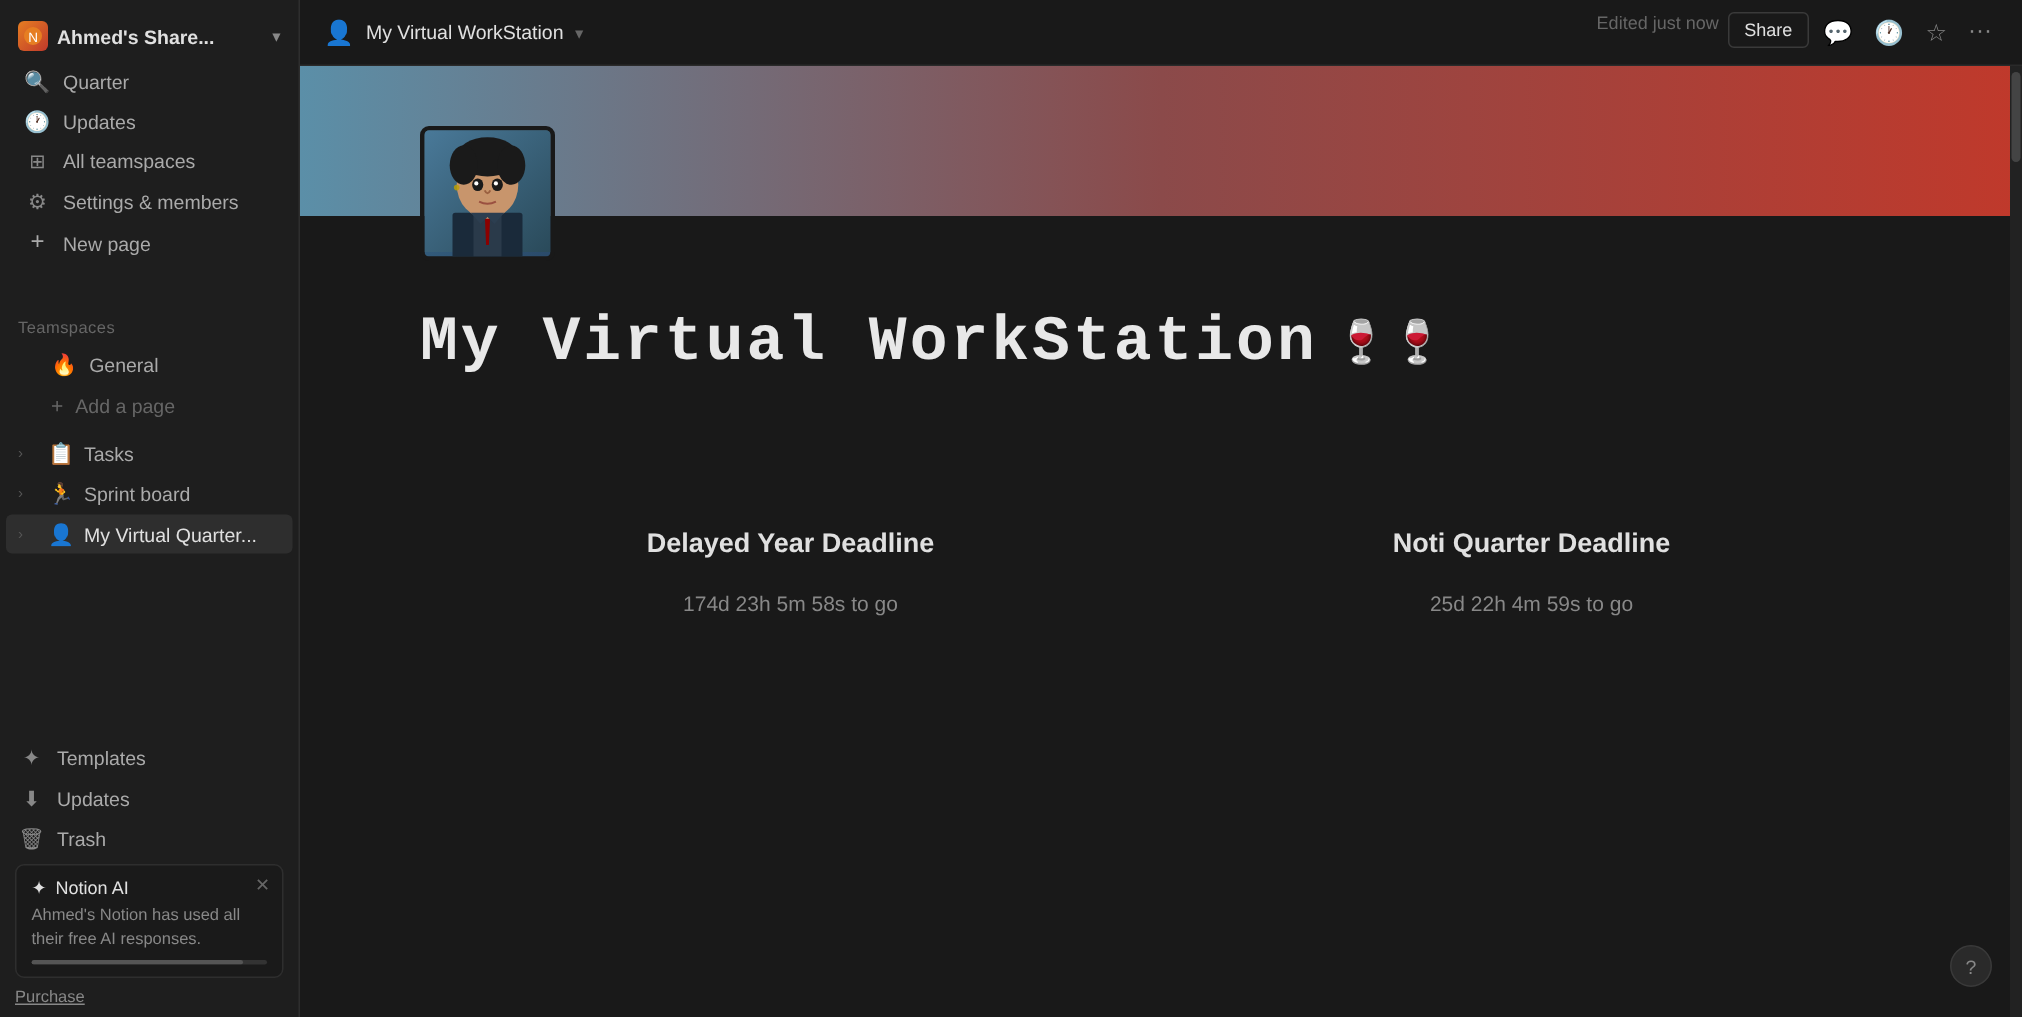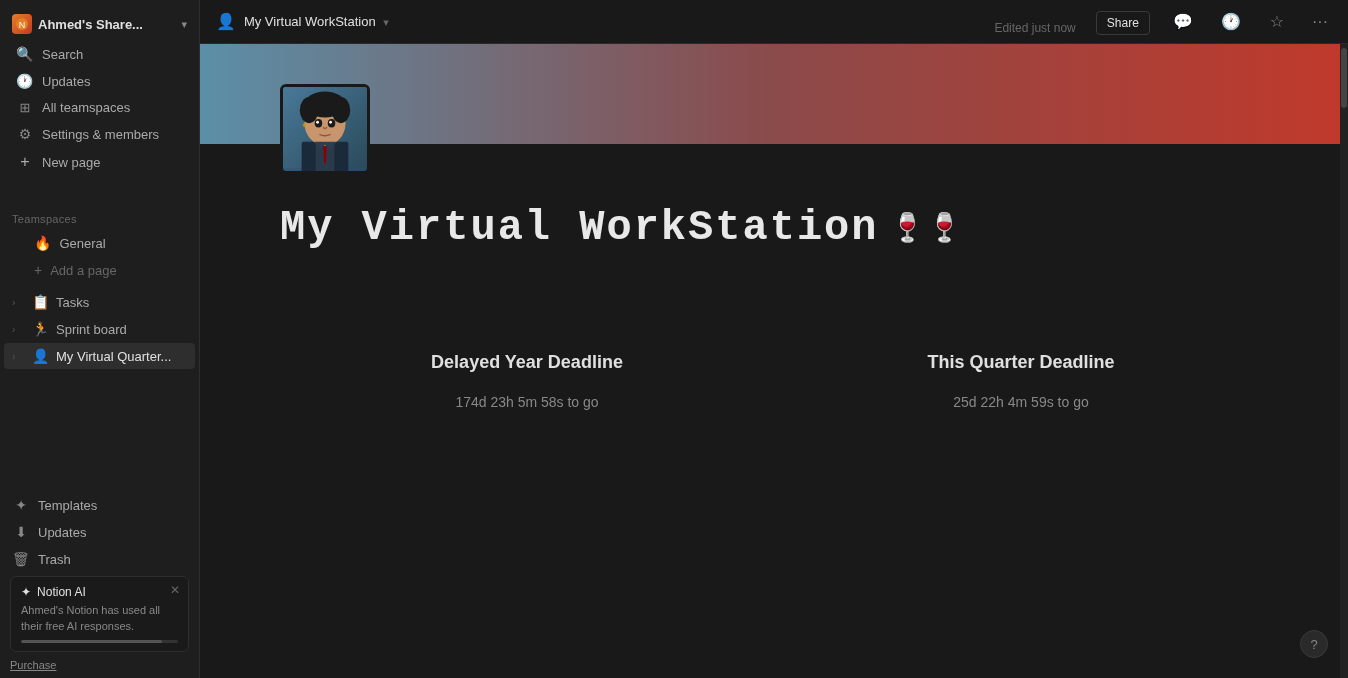--- a/index.html
+++ b/index.html
@@ -264,22 +264,22 @@
     }
 
     .topbar-chevron {
       color: #666;
       font-size: 11px;
       margin-left: 4px;
     }
 
     .topbar-actions {
       display: flex;
-      align-items: flex-end;
-      gap: 20px;
+      align-items: flex-start;
+      gap: 6px;
     }
 
     .topbar-status {
       font-size: 12px;
       color: #666;
     }
 
     .topbar-btn {
       background: none;
       border: 1px solid #3a3a3a;
@@ -445,21 +445,21 @@
           <circle cx="7" cy="7" r="6" fill="#e67e22"></circle>
           <text x="7" y="11" text-anchor="middle" font-size="9" fill="white">N</text>
         </svg>
       </div>
       <span class="workspace-name">Ahmed's Share...</span>
       <span class="workspace-chevron">▾</span>
     </div>
 
     <div class="sidebar-nav-item">
       <span class="nav-icon">🔍</span>
-      <span>Search</span>
+      <span>Quarter</span>
     </div>
     <div class="sidebar-nav-item">
       <span class="nav-icon">🕐</span>
       <span>Updates</span>
     </div>
     <div class="sidebar-nav-item">
       <span class="nav-icon" style="font-size:13px;">⊞</span>
       <span>All teamspaces</span>
     </div>
     <div class="sidebar-nav-item">
@@ -611,21 +611,21 @@
         <span class="page-emoji-hearts">🍷🍷</span>
       </div>
     </div>
 
     <div class="countdown-section">
       <div class="countdown-block">
         <div class="countdown-title">Delayed Year Deadline</div>
         <div class="countdown-time">174d 23h 5m 58s to go</div>
       </div>
       <div class="countdown-block">
-        <div class="countdown-title">This Quarter Deadline</div>
+        <div class="countdown-title">Noti Quarter Deadline</div>
         <div class="countdown-time">25d 22h 4m 59s to go</div>
       </div>
     </div>
 
     <div class="right-scrollbar">
       <div class="right-scrollbar-thumb"></div>
     </div>
   </div>
 
   <div class="help-btn">?</div>

